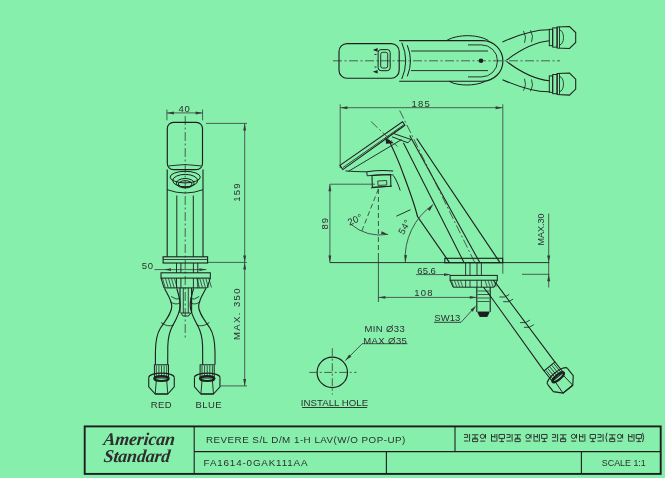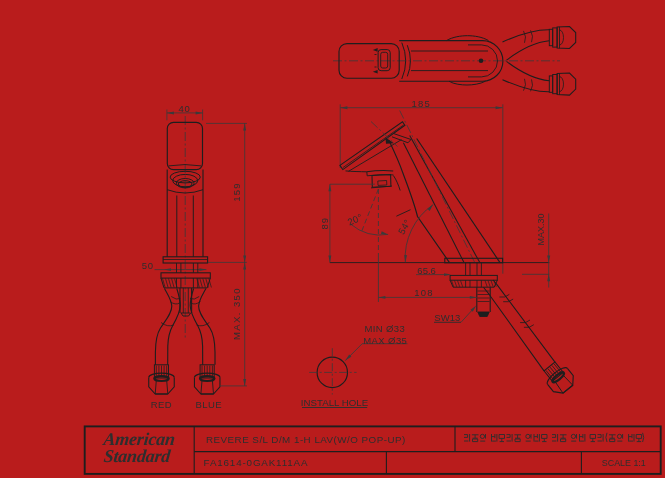--- a/index.html
+++ b/index.html
@@ -1,14 +1,14 @@
 <!DOCTYPE html>
 <html><head><meta charset="utf-8"><style>
 html,body{margin:0;padding:0;background:#ffffff;}
-#page{width:665px;height:478px;position:relative;overflow:hidden;background:#b91c1c;}
+#page{width:665px;height:478px;position:relative;overflow:hidden;background:#86efac;}
 </style></head>
 <body>
 <div id="page">
 <svg width="665" height="478" viewBox="0 0 665 478">
 <line x1="185.2" y1="116.0" x2="185.2" y2="338.0" stroke="#3a3a3a" stroke-width="0.8" stroke-dasharray="9 2.5 2 2.5" stroke-linecap="butt"></line>
 <line x1="166.9" y1="109.5" x2="166.9" y2="120.3" stroke="#3a3a3a" stroke-width="0.8" stroke-linecap="butt"></line>
 <line x1="202.6" y1="109.5" x2="202.6" y2="120.3" stroke="#3a3a3a" stroke-width="0.8" stroke-linecap="butt"></line>
 <line x1="166.9" y1="112.9" x2="202.6" y2="112.9" stroke="#3a3a3a" stroke-width="0.8" stroke-linecap="butt"></line>
 <polygon points="166.9,112.9 173.9,111.5 173.9,114.4" fill="#3a3a3a"></polygon>
 <polygon points="202.6,112.9 195.6,114.4 195.6,111.5" fill="#3a3a3a"></polygon>

